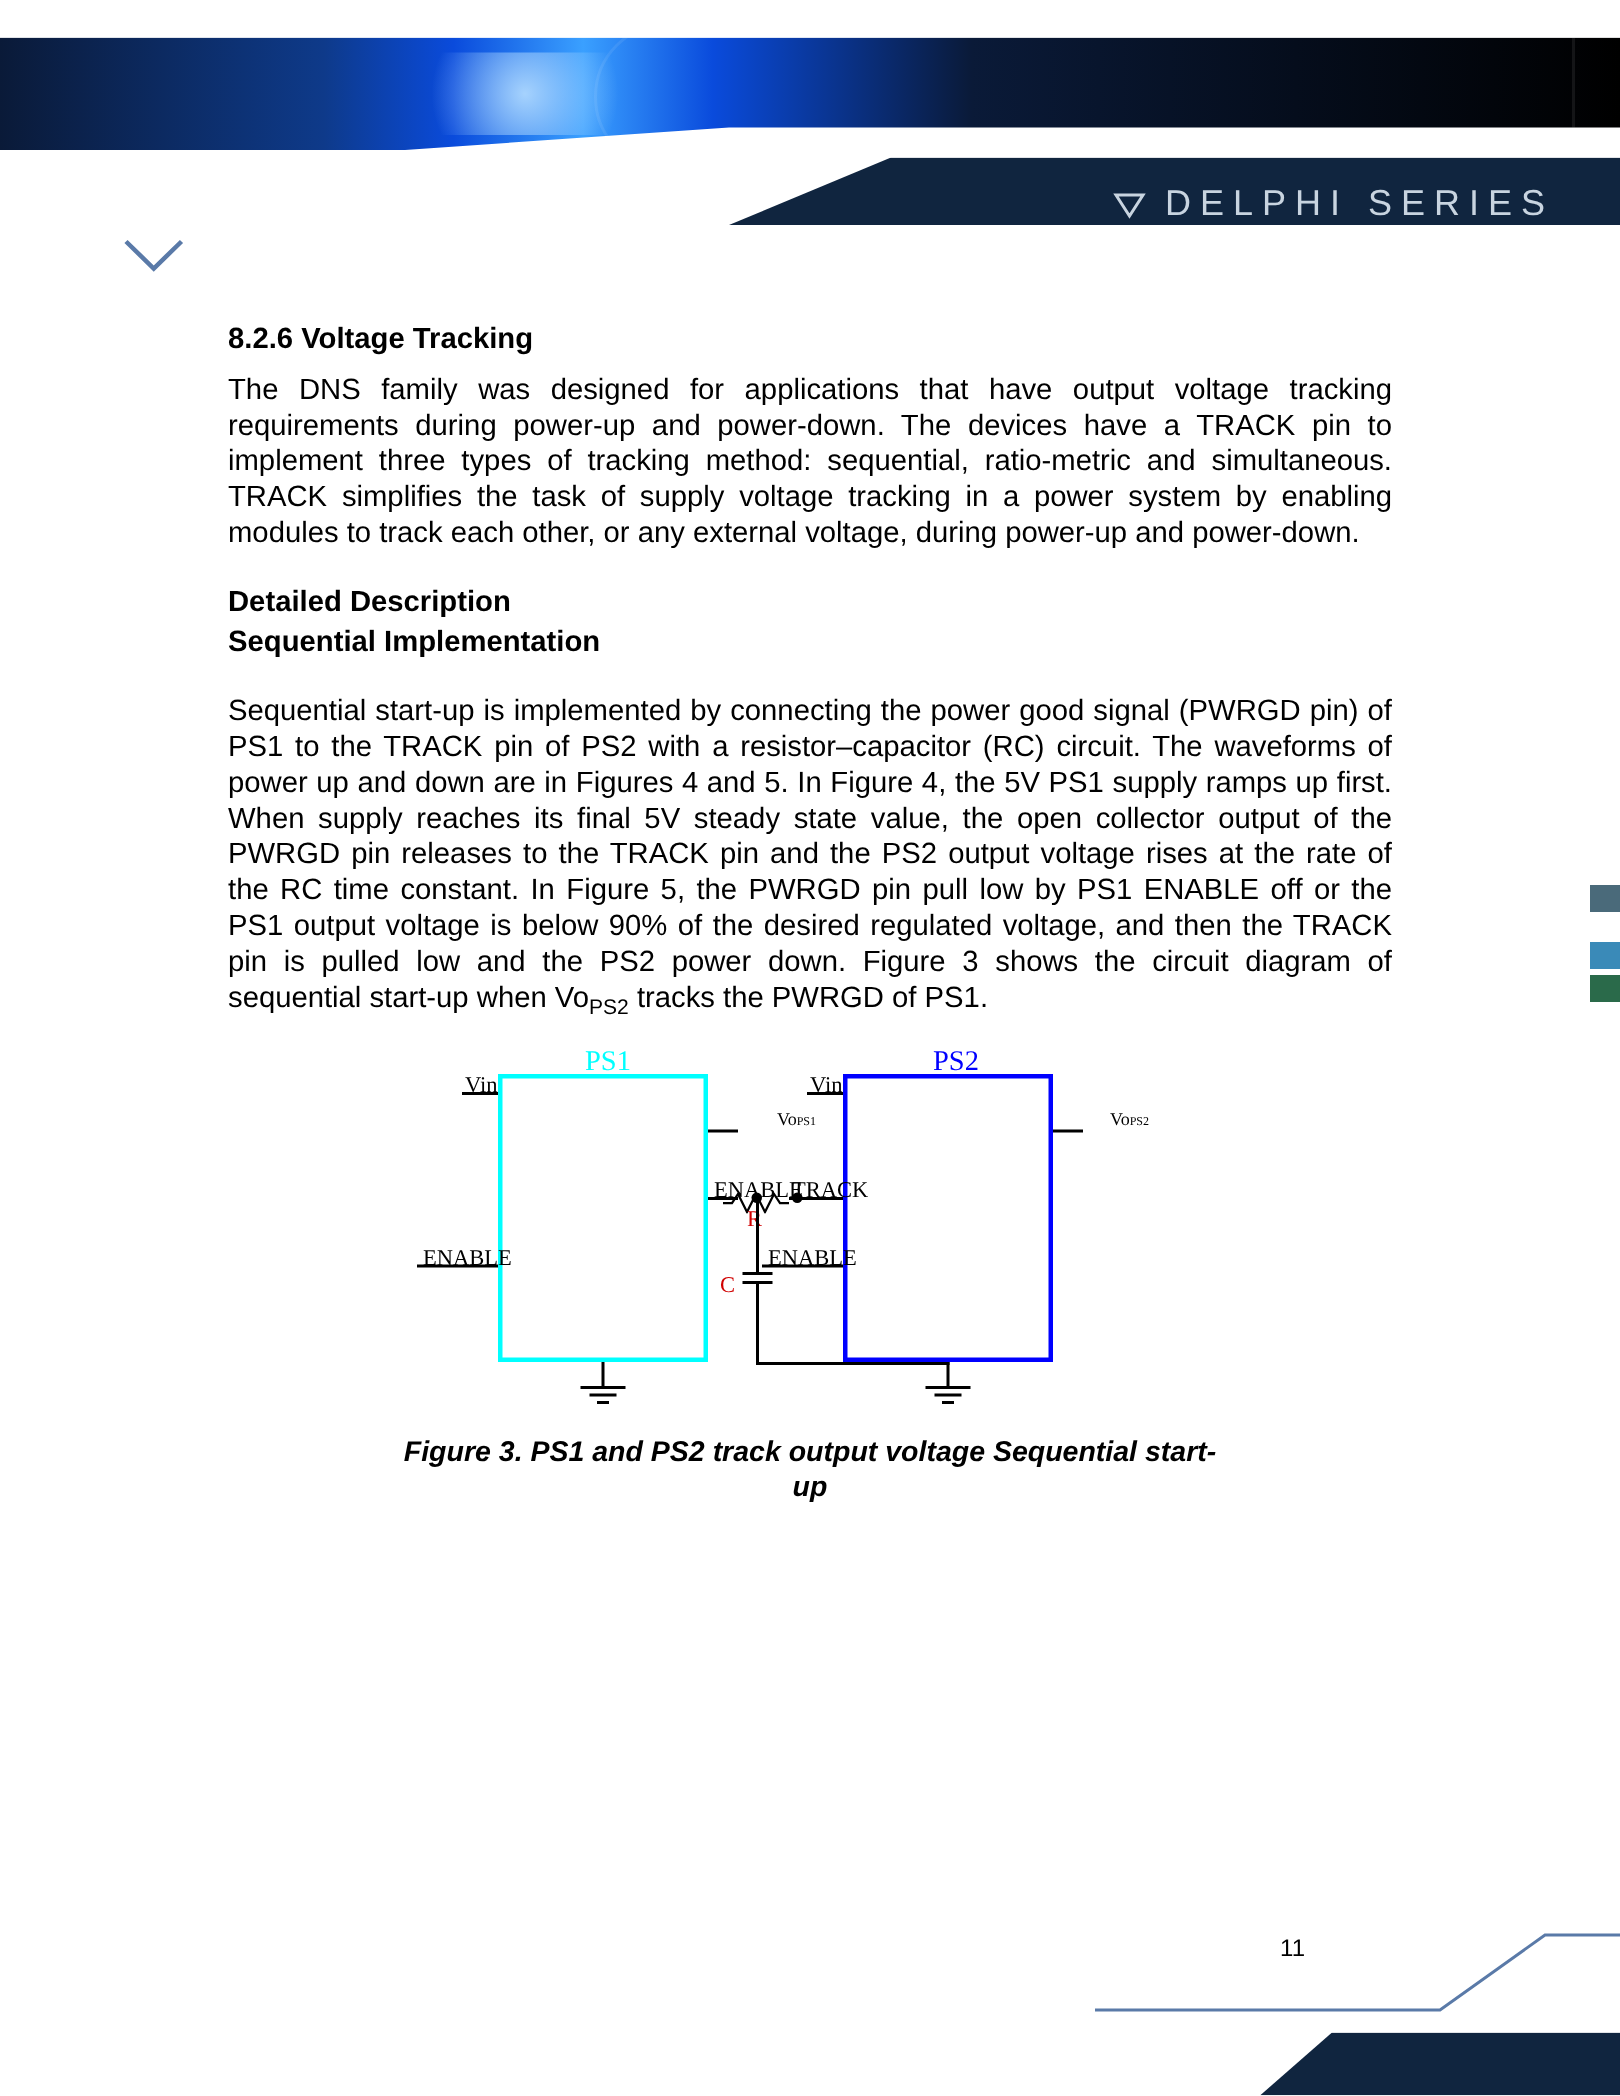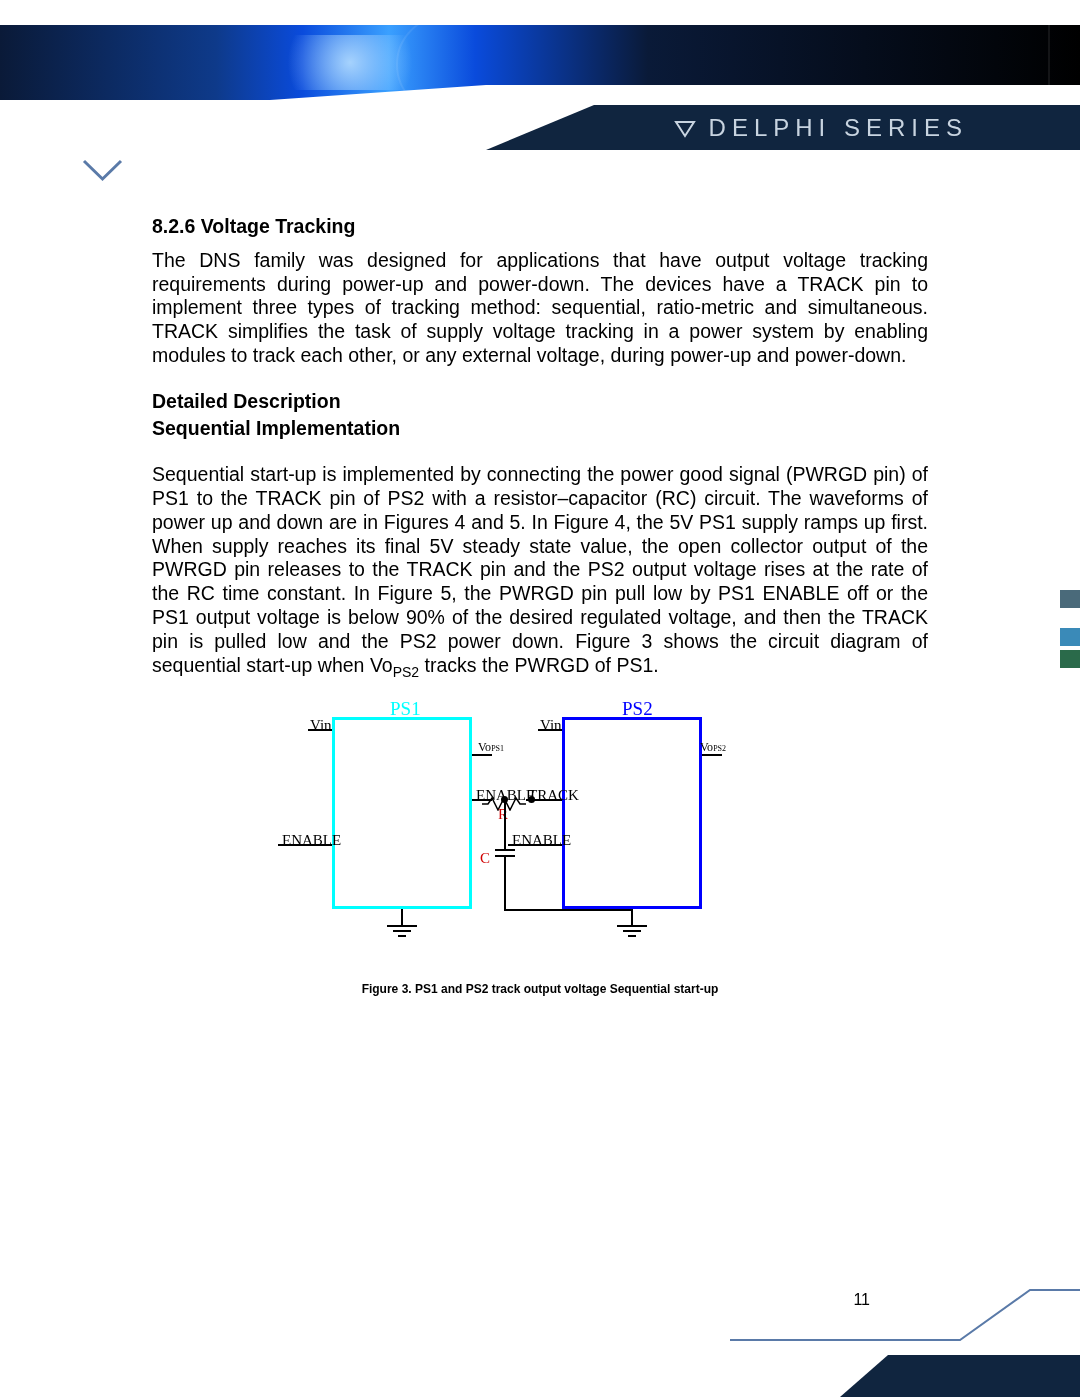--- a/index.html
+++ b/index.html
@@ -44,23 +44,23 @@
   }
   .band-dark {
     position: absolute;
     top: 105px;
     left: 0;
     right: 0;
     height: 45px;
     background: #10253f;
     clip-path: polygon(55% 0, 100% 0, 100% 100%, 45% 100%);
     display: flex;
-    align-items: center;
+    align-items: flex-end;
     justify-content: flex-end;
-    padding-right: 112px;
+    padding-right: 44px;
   }
   .brand {
     color: #c8d4e0;
     font-size: 24px;
     letter-spacing: 6px;
     font-weight: 300;
     display: flex;
     align-items: center;
     gap: 12px;
     font-family: "Arial Narrow", Arial, sans-serif;
@@ -105,22 +105,23 @@
   .para.last { margin-bottom: 18px; }
   .sub { font-size: 0.72em; vertical-align: sub; }
   .figure {
     margin: 8px auto 20px;
     width: 560px;
     position: relative;
   }
   .fig-caption {
     text-align: center;
     font-weight: bold;
-    font-size: 12px;
-    margin-top: 25px;
+    font-style: italic;
+    font-size: 19px;
+    margin-top: 1px;
   }
   .diagram {
     position: relative;
     width: 560px;
     height: 258px;
   }
   .ps-box {
     position: absolute;
     border: 3px solid;
     background: #fff;
@@ -133,20 +134,21 @@
   .pin-label {
     position: absolute;
     font-size: 15px;
     font-family: "Times New Roman", serif;
     color: #000;
   }
   .vo-label {
     position: absolute;
     font-size: 12px;
     font-family: "Times New Roman", serif;
+    margin-left: 40px;
   }
   .vo-sub { font-size: 8px; }
   .wire {
     position: absolute;
     background: #000;
   }
   .gnd {
     position: absolute;
     width: 30px;
     height: 20px;

